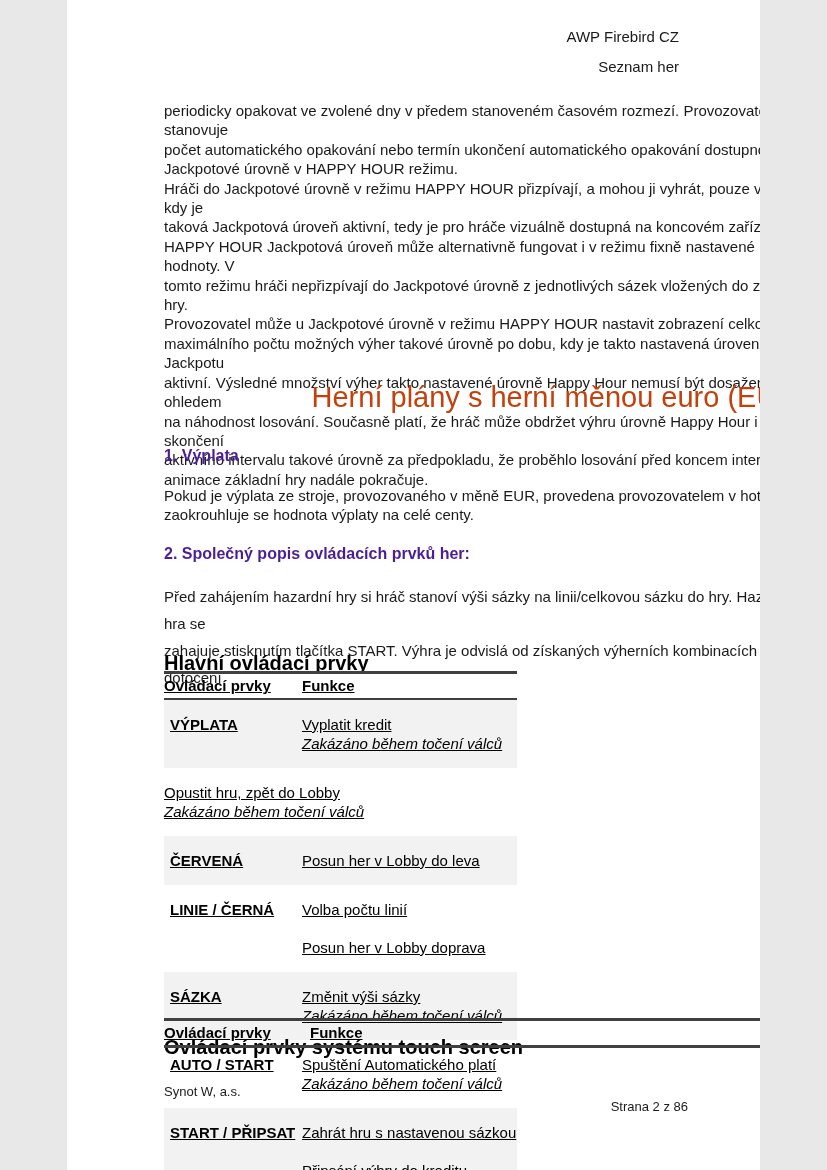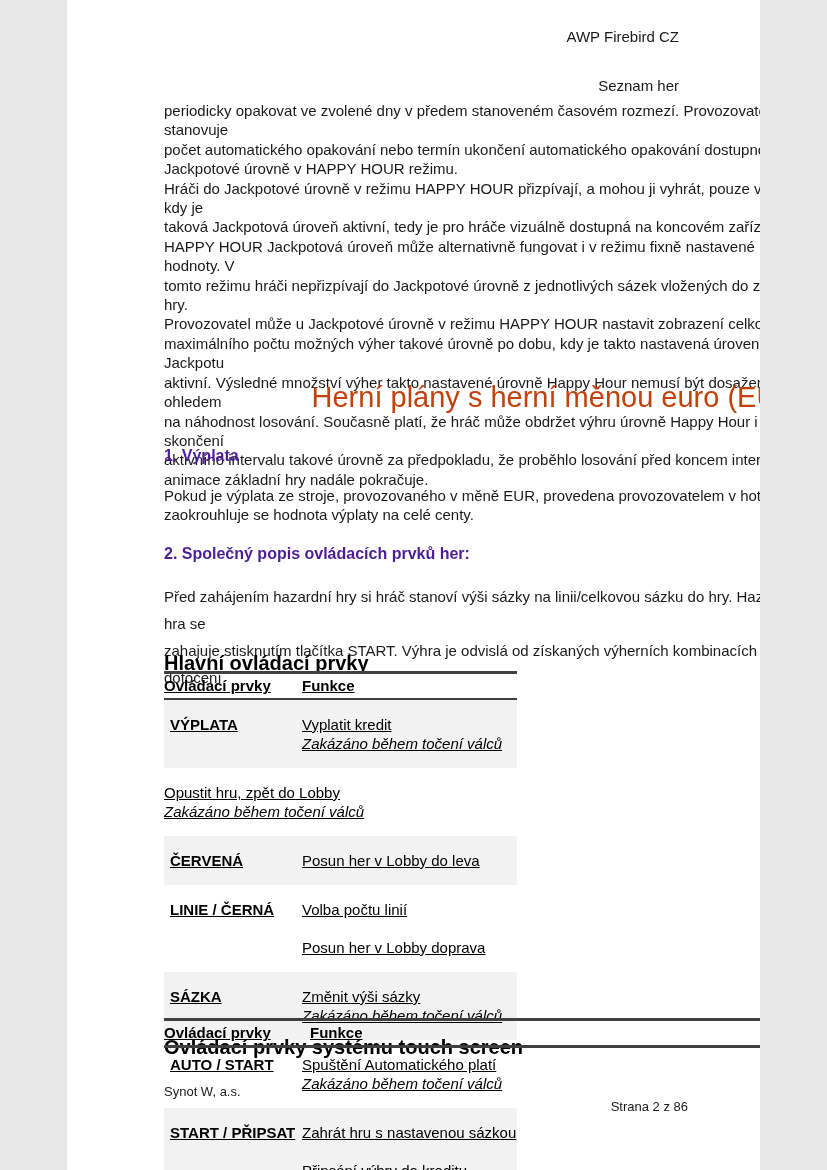--- a/index.html
+++ b/index.html
@@ -11,21 +11,21 @@
     font-family:"Liberation Sans",sans-serif;
     color:#1a1a1a;
     overflow:hidden;
   }
   .abs{position:absolute;}
   .pre{white-space:pre-line;}
   .it{font-style:italic;}
 
   .hdr-line{right:81px;text-align:right;font-size:15px;}
   .hdr1{top:28px;}
-  .hdr2{top:77px;}
+  .hdr2{top:58px;}
 
   .intro{left:97px;top:101px;width:646px;font-size:15px;line-height:19.4px;}
 
   .doc-title{
     left:97px;top:381px;width:644px;
     text-align:right;
     font-size:29px;
     color:#c2410c;
   }
 

